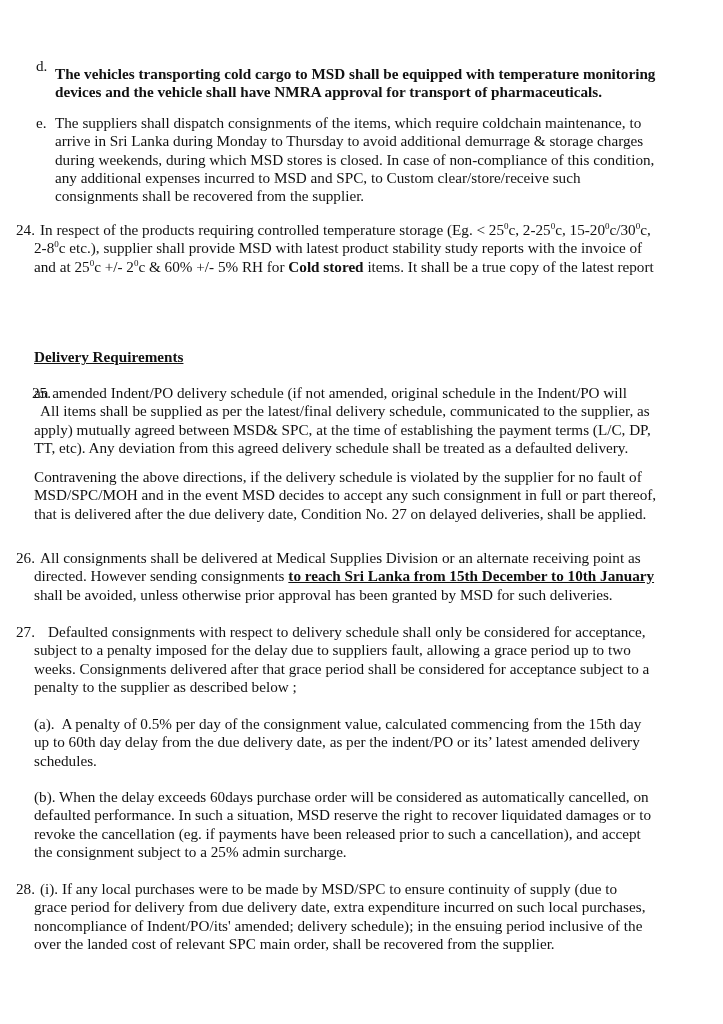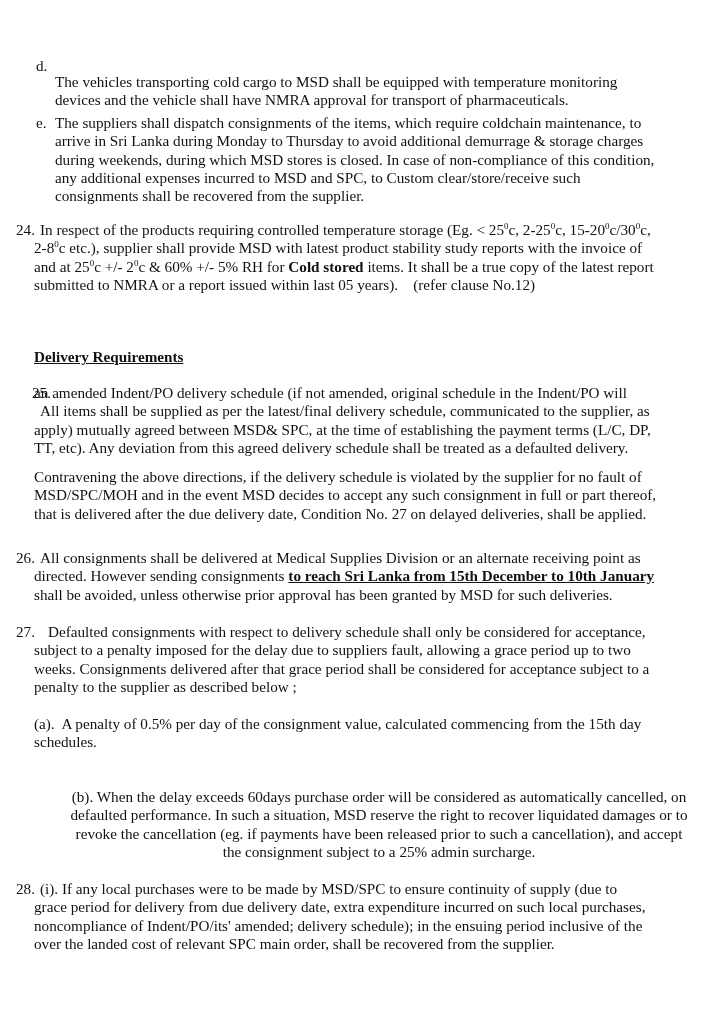--- a/index.html
+++ b/index.html
@@ -18,21 +18,21 @@
   .ul { text-decoration: underline; font-weight: bold; }
   .heading { font-weight: bold; text-decoration: underline; }
 </style>
 </head>
 <body>
 
 <div class="page">
 
   <div class="item" style="left:36px; top:57px;">
     <span class="marker" style="left:0; top:0;">d.</span>
-    <div class="block" style="left:19px; top:16px; width:660px;">
+    <div class="block" style="left:19px; top:8px; width:660px;font-weight:bold;">
       <span class="txt">The vehicles transporting cold cargo to MSD shall be equipped with temperature monitoring</span>
       <span class="txt">devices and the vehicle shall have NMRA approval for transport of pharmaceuticals.</span>
     </div>
   </div>
 
   <div class="item" style="left:36px; top:114px;">
     <span class="marker" style="left:0; top:0;">e.</span>
     <div class="block" style="left:19px; top:0; width:670px;">
       <span class="txt">The suppliers shall dispatch consignments of the items, which require coldchain maintenance, to</span>
       <span class="txt">arrive in Sri Lanka during Monday to Thursday to avoid additional demurrage &amp; storage charges</span>
@@ -41,21 +41,20 @@
       <span class="txt">consignments shall be recovered from the supplier.</span>
     </div>
   </div>
 
   <div class="item" style="left:16px; top:221px;">
     <span class="marker" style="left:0; top:0;">24.</span>
     <div class="block" style="left:18px; top:0; width:680px;">
       <span class="txt" style="margin-left:6px;"><span>In respect of the products requiring controlled temperature storage (Eg. &lt; 25</span><sup>0</sup><span>c, 2-25</span><sup>0</sup><span>c, 15-20</span><sup>0</sup><span>c/30</span><sup>0</sup><span>c,</span></span>
       <span class="txt"><span>2-8</span><sup>0</sup><span>c etc.), supplier shall provide MSD with latest product stability study reports with the invoice of</span></span>
       <span class="txt"><span>and at 25</span><sup>0</sup><span>c +/- 2</span><sup>0</sup><span>c &amp; 60% +/- 5% RH for </span><b>Cold stored</b><span> items. It shall be a true copy of the latest report</span></span>
-      <span class="txt" style="white-space:pre;">submitted to NMRA or a report issued within last 05 years).    (refer clause No.12)</span>
     </div>
   </div>
 
   <div class="block heading" style="left:34px; top:348px;">Delivery Requirements</div>
 
   <div class="item" style="left:16px; top:384px;">
     <span class="marker" style="left:16px; top:0;">25.</span>
     <div class="block" style="left:18px; top:0; width:680px;">
       <span class="txt">an amended Indent/PO delivery schedule (if not amended, original schedule in the Indent/PO will</span>
       <span class="txt" style="margin-left:6px;">All items shall be supplied as per the latest/final delivery schedule, communicated to the supplier, as</span>
@@ -81,23 +80,24 @@
   <div class="item" style="left:16px; top:623px;">
     <span class="marker" style="left:0; top:0;">27.</span>
     <div class="block" style="left:18px; top:0; width:690px;">
       <span class="txt" style="margin-left:14px;">Defaulted consignments with respect to delivery schedule shall only be considered for acceptance,</span>
       <span class="txt">subject to a penalty imposed for the delay due to suppliers fault, allowing a grace period up to two</span>
       <span class="txt">weeks. Consignments delivered after that grace period shall be considered for acceptance subject to a</span>
       <span class="txt">penalty to the supplier as described below ;</span>
     </div>
     <div class="block" style="left:18px; top:92px; width:690px;">
       <span class="txt" style="white-space:pre;">(a).  A penalty of 0.5% per day of the consignment value, calculated commencing from the 15th day</span>
+      <span class="txt">up to 60th day delay from the due delivery date, as per the indent/PO or its’ latest amended delivery</span>
       <span class="txt">schedules.</span>
     </div>
-    <div class="block" style="left:18px; top:165px; width:690px;text-align:center;">
+    <div class="block" style="left:18px; top:165px; width:690px;">
       <span class="txt">(b). When the delay exceeds 60days purchase order will be considered as automatically cancelled, on</span>
       <span class="txt">defaulted performance. In such a situation, MSD reserve the right to recover liquidated damages or to</span>
       <span class="txt">revoke the cancellation (eg. if payments have been released prior to such a cancellation), and accept</span>
       <span class="txt">the consignment subject to a 25% admin surcharge.</span>
     </div>
   </div>
 
   <div class="item" style="left:16px; top:880px;">
     <span class="marker" style="left:0; top:0;">28.</span>
     <div class="block" style="left:18px; top:0; width:690px;">

